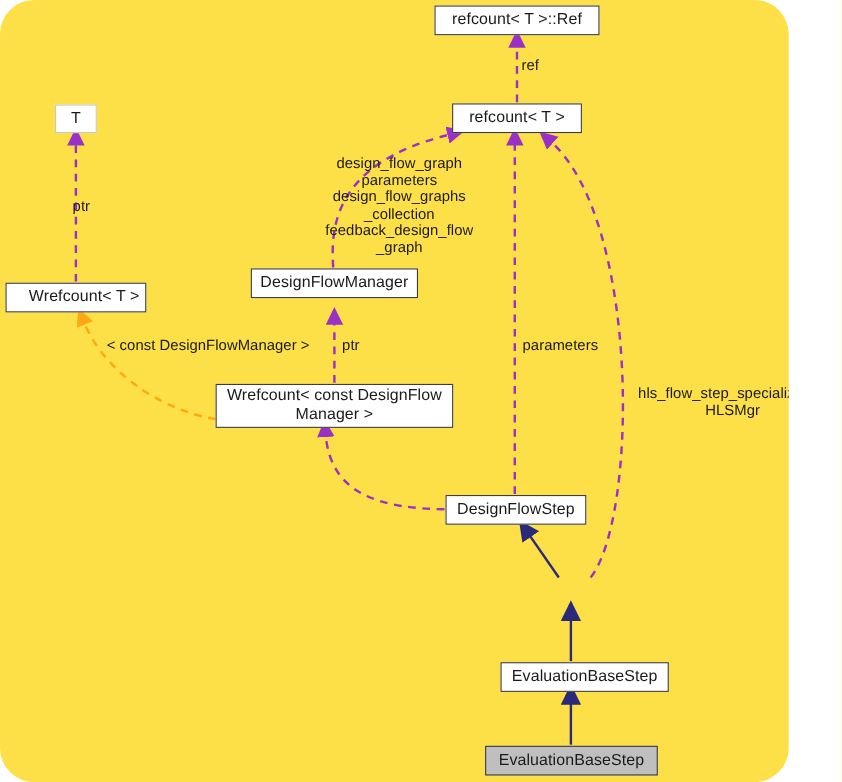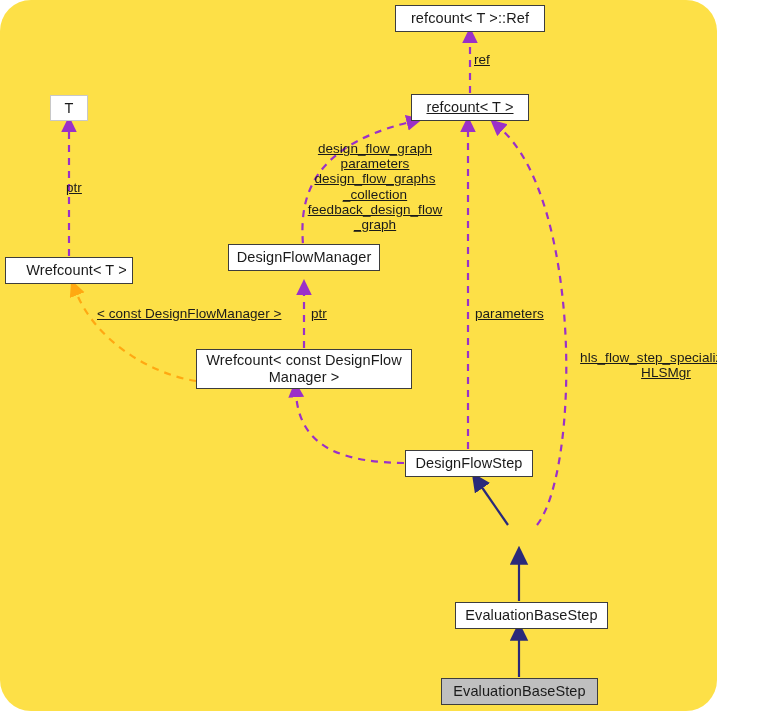--- a/index.html
+++ b/index.html
@@ -47,21 +47,20 @@
     background: #bfbfbf;
   }
   .edge-label {
     position: absolute;
     font-size: 13.5px;
     line-height: 15.2px;
     color: #1a1a1a;
     text-align: center;
     white-space: pre-line;
     letter-spacing: 0.05px;
-    text-decoration: underline;
   }
   .edge-label.left-align {
     text-align: left;
   }
 </style>
 </head>
 <body>
 
 <div id="diagram-root">
 
@@ -98,41 +97,41 @@
 
     <path d="M519,601 L519,562" fill="none" stroke="#2a2a7a" stroke-width="2.2" marker-end="url(#arrow-inherit)"></path>
 
     <path d="M519,677 L519,638" fill="none" stroke="#2a2a7a" stroke-width="2.2" marker-end="url(#arrow-inherit)"></path>
   </svg>
 
   <div class="node" style="left:395px; top:5px; width:150px; height:27px;">refcount&lt; T &gt;::Ref</div>
 
   <div class="node faint" style="left:50px; top:95px; width:38px; height:26px;">T</div>
 
-  <div class="node" style="left:411px; top:94px; width:118px; height:27px;text-decoration:underline;">refcount&lt; T &gt;</div>
+  <div class="node" style="left:411px; top:94px; width:118px; height:27px;">refcount&lt; T &gt;</div>
 
   <div class="node" style="left:5px; top:257px; width:128px; height:27px;padding-left:15px;">Wrefcount&lt; T &gt;</div>
 
   <div class="node" style="left:228px; top:244px; width:152px; height:27px;">DesignFlowManager</div>
 
   <div class="node" style="left:405px; top:450px; width:128px; height:27px;">DesignFlowStep</div>
 
   <div class="node" style="left:196px; top:349px; width:216px; height:40px;">Wrefcount&lt; const DesignFlow
 Manager &gt;</div>
 
 
   <div class="node" style="left:443px; top:602px; width:153px; height:27px;margin-left:12px;">EvaluationBaseStep</div>
 
   <div class="node filled" style="left:441px; top:678px; width:157px; height:27px;">EvaluationBaseStep</div>
 
   <div class="edge-label left-align" style="left:474px; top:52px; width:60px;">ref</div>
 
   <div class="edge-label left-align" style="left:66px; top:180px; width:50px;">ptr</div>
 
-  <div class="edge-label" style="left:299px; top:141px; width:152px;">design_flow_graph
+  <div class="edge-label" style="left:287px; top:141px; width:152px;">design_flow_graph
 parameters
 design_flow_graphs
 _collection
 feedback_design_flow
 _graph</div>
 
   <div class="edge-label left-align" style="left:97px; top:306px; width:212px;">&lt; const DesignFlowManager &gt;</div>
 
   <div class="edge-label left-align" style="left:311px; top:306px; width:40px;">ptr</div>
 

